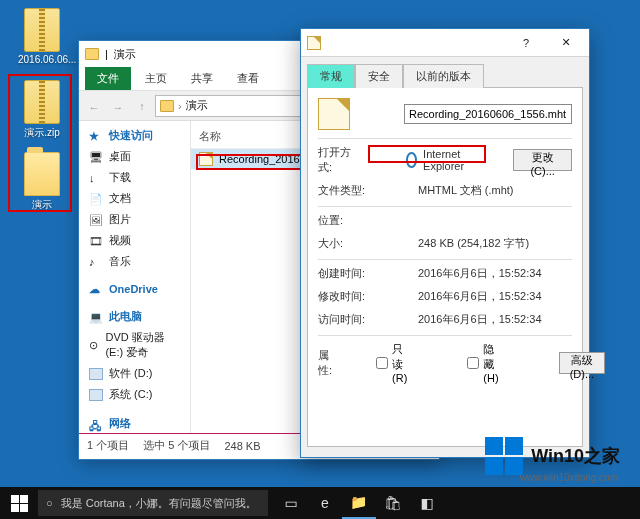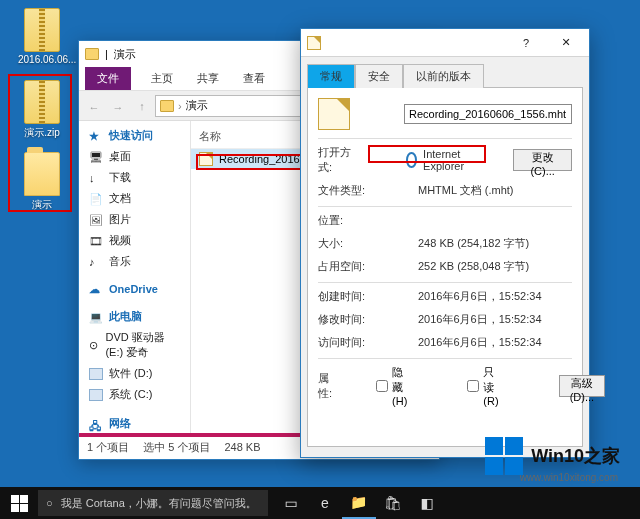--- a/index.html
+++ b/index.html
@@ -14,50 +14,50 @@
 .folder-icon::before { content:""; position:absolute; top:-6px; left:2px; width:16px; height:6px; background:#f6d277; border-radius:2px 2px 0 0; }
 
 
 .explorer { position: absolute; left: 78px; top: 40px; width: 362px; height: 420px; background: #fff; border: 1px solid #2a7bbd; box-shadow: 0 4px 18px rgba(0,0,0,.3); }
 .ex-title { height: 26px; background: #fff; display:flex; align-items:center; padding:0 6px; gap:6px; font-size:11px; }
 .mini-folder { width:14px; height:12px; background:#f9d46f; border:1px solid #caa33a; border-radius:1px; }
 .ex-title .spacer{flex:1}
 .wc-btn { width:34px; height:22px; display:flex; align-items:center; justify-content:center; color:#222; }
 .ex-ribbon-tabs { height:24px; background:#fff; display:flex; align-items:flex-end; padding-left:6px; border-bottom:1px solid #e1e1e1; }
 .rtab { padding:4px 12px; font-size:11px; color:#333; }
-.rtab.file { background:#701a75; color:#fff; margin-right:8px;font-family:Liberation Serif, serif; }
+.rtab.file { background:#15803d; color:#fff; margin-right:2px;font-family:Liberation Serif, serif; }
 .ex-nav { height:30px; background:#f0f0f0; display:flex; align-items:center; padding:0 4px; gap:2px; border-bottom:1px solid #ddd; }
 .nav-arrow{width:22px;height:22px;display:flex;align-items:center;justify-content:center;color:#999;}
 .addr-bar{flex:1; height:22px; background:#fff; border:1px solid #bbb; display:flex; align-items:center; padding:0 4px; gap:4px;}
 .ex-body{display:flex; height:312px;}
 .ex-nav-tree{width:112px; border-right:1px solid #e4e4e4; overflow:hidden; padding:4px 0;}
 .tree-item{display:flex;align-items:center;gap:6px;padding:3px 6px 3px 10px;font-size:11px;color:#222;}
 .tree-item.bold{font-weight:600;color:#1a6db5;}
 .tree-item .ic{width:14px;height:12px;display:inline-block;}
 .ic-quick{color:#1a6db5;}
 .ic-drive{background:#d8e5f3;border:1px solid #8aaed0;}
 .ic-onedrive{color:#1a6db5;}
 .ic-pc{color:#1a6db5;}
 .ex-list{flex:1;padding:4px 0;}
 .list-head{padding:4px 8px; font-size:11px; color:#555; border-bottom:1px solid #eee;}
 .list-row{display:flex;align-items:center;gap:6px;padding:3px 8px;font-size:11px;}
 .list-row.sel{background:#cde6f7;}
 .mht-ic{width:14px;height:14px;border:1px solid #caa33a;background:#fff8e0;position:relative;}
 .mht-ic::after{content:"";position:absolute;right:0;top:0;border:3px solid transparent;border-right-color:#caa33a;border-top-color:#caa33a;}
-.ex-status{height:24px;border-top:4px solid #be185d;display:flex;align-items:center;padding:0 8px;font-size:11px;gap:14px;color:#444;}
+.ex-status{height:24px;border-top:1px solid #be185d;display:flex;align-items:center;padding:0 8px;font-size:11px;gap:14px;color:#444;}
 .ex-status .sp{flex:1}
 .view-ic{width:16px;height:14px;border:1px solid #888;margin-left:4px;}
 
 
 .props { position:absolute; left:300px; top:28px; width:290px; height:430px; background:#f0f0f0; border:1px solid #2a7bbd; box-shadow:0 6px 22px rgba(0,0,0,.35); }
 .props-title{height:28px;background:#fff;display:flex;align-items:center;padding:0 6px;gap:6px;border-bottom:1px solid #d4d4d4;}
 .props-title .spacer{flex:1}
 .props-tabs{display:flex;padding:6px 6px 0 6px;gap:0;background:#f0f0f0;}
 .ptab{padding:4px 12px;font-size:11px;border:1px solid #bbb;border-bottom:none;background:#f0f0f0;color:#333;position:relative;top:1px;}
-.ptab.active{background:#0ea5e9;}
+.ptab.active{background:#5eead4;}
 .props-body{margin:0 6px 6px 6px;background:#fff;border:1px solid #bbb;padding:10px;height:360px;}
 .prow{display:flex;align-items:center;margin-bottom:8px;font-size:11px;gap:44px;}
 .prow .plabel{width:56px;color:#333;}
 .prow .pval{flex:1;color:#333;}
 .pinput{flex:1;height:20px;border:1px solid #888;padding:0 4px;font-size:11px;}
 .divider{border-top:1px solid #ddd;margin:6px 0;}
 .pbtn{height:22px;padding:0 10px;font-size:11px;border:1px solid #999;background:#efefef;}
 .file-bigic{width:32px;height:32px;border:1px solid #caa33a;background:#fff8e0;position:relative;margin-right:10px;}
 .file-bigic::after{content:"";position:absolute;right:0;top:0;border:6px solid transparent;border-right-color:#caa33a;border-top-color:#caa33a;}
 .ie-ic{width:16px;height:16px;border-radius:50%;border:2px solid #2a7bbd;position:relative;margin-right:6px;display:inline-block;}
@@ -229,47 +229,43 @@
         <span class="pval">MHTML 文档 (.mht)</span>
       </div>
     <div class="divider"></div>
     <div class="prow">
         <span class="plabel">位置:</span>
       </div>
     <div class="prow">
         <span class="plabel">大小:</span>
         <span class="pval">248 KB (254,182 字节)</span>
       </div>
-    <div class="prow">
-        <span class="plabel">占用空间:</span>
-        <span class="pval">252 KB (258,048 字节)</span>
-      </div>
     <div class="divider"></div>
     <div class="prow">
         <span class="plabel">创建时间:</span>
         <span class="pval">2016年6月6日，15:52:34</span>
       </div>
     <div class="prow">
         <span class="plabel">修改时间:</span>
         <span class="pval">2016年6月6日，15:52:34</span>
       </div>
     <div class="prow">
         <span class="plabel">访问时间:</span>
         <span class="pval">2016年6月6日，15:52:34</span>
       </div>
     <div class="divider"></div>
     <div class="prow">
       <span class="plabel">属性:</span>
       <label class="chk">
           <input type="checkbox" style="">
-          <span>隐藏(H)</span>
+          <span>只读(R)</span>
         </label>
       <label class="chk">
           <input type="checkbox" style="">
-          <span>只读(R)</span>
+          <span>隐藏(H)</span>
         </label>
       <button class="pbtn">高级(D)...</button>
     </div>
   </div>
 </div>
 <div class="hl-red" style="left:368px;top:145px;width:118px;height:18px"></div>
 
 <div class="wm">
   <div class="wm-logo">
       <span></span>

